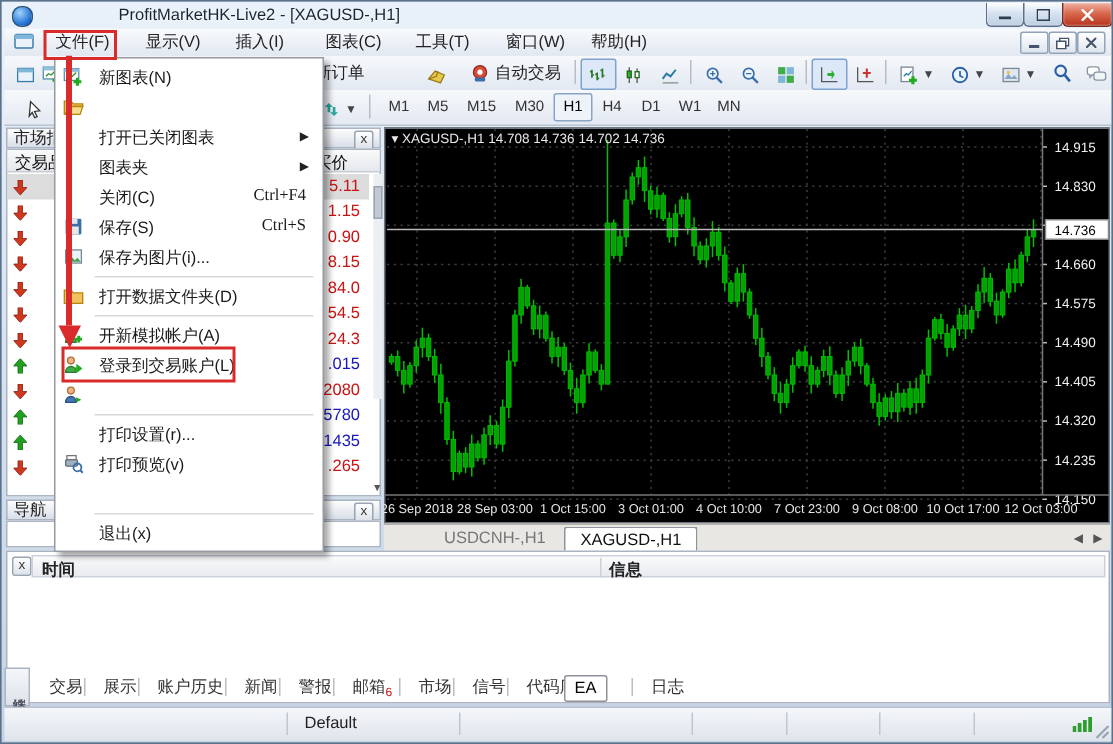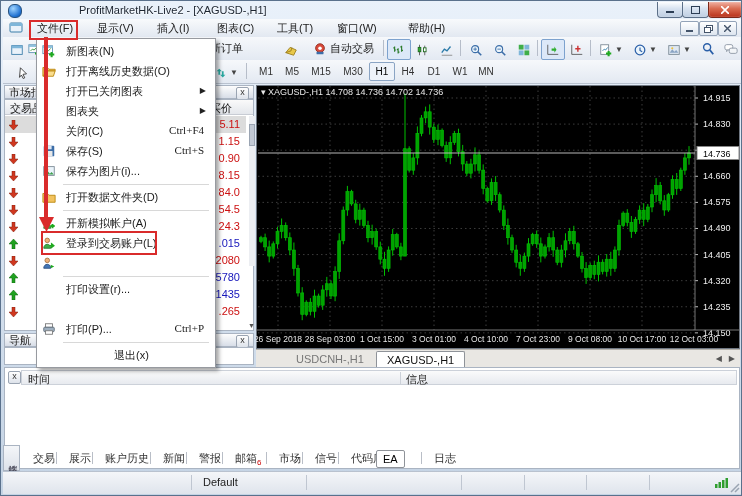--- a/index.html
+++ b/index.html
@@ -55,21 +55,21 @@
   .mi-sub{position:absolute;right:6px;top:5px;font-size:8px;color:#222;}
   .msep{position:absolute;left:26px;width:146px;height:1px;background:#d8d8d8;margin-top:3px;}
   
   .chartwin{left:255px;top:84px;width:484px;height:264px;background:#000;border:1px solid #6f7782;box-sizing:border-box;}
   .charttabs{left:255px;top:348px;width:484px;height:18px;background:#e9e7e3;border-top:1px solid #b5b2ac;}
   .ctab{position:absolute;top:1px;height:16px;line-height:16px;padding:0 10px;color:#777;}
   .ctab.active{background:#fff;border:1px solid #8f9399;border-bottom:none;color:#111;border-radius:2px 2px 0 0;}
   
   .terminal{left:3px;top:366px;width:736px;height:102px;background:#fff;border:1px solid #aab4c2;box-sizing:border-box;}
   .t-head{position:absolute;left:16px;top:2px;width:716px;height:15px;background:linear-gradient(#fbfbfb,#e7eaef);border:1px solid #ccd1d9;box-sizing:border-box;}
-  .t-col{position:absolute;top:1px;color:#222;}
+  .t-col{position:absolute;top:1px;color:#222;font-weight:bold;}
   .t-tabs{position:absolute;left:16px;top:80px;width:716px;height:20px;}
   .ttab{position:absolute;top:2px;height:16px;line-height:16px;padding:0 6px;color:#333;}
   .ttab.active{background:#fff;border:1px solid #8f9399;color:#000;border-radius:2px;}
   .ttab-sep{position:absolute;top:4px;width:1px;height:12px;background:#b9bec7;}
   .vtab{left:2px;top:444px;width:15px;height:24px;border:1px solid #aab4c2;background:linear-gradient(#f4f6f9,#dde2ea);
     writing-mode:vertical-rl;text-align:center;font-size:9px;color:#445;line-height:13px;}
   .badge{color:#cc0000;font-size:8px;vertical-align:sub;}
   
   .statusbar{left:2px;top:470px;width:738px;height:22px;background:linear-gradient(#f4f6f9,#dfe4ec);border-top:1px solid #b9c2cf;}
   .s-sep{position:absolute;top:3px;width:1px;height:15px;background:#bfc6d1;}
@@ -110,21 +110,21 @@
           <rect x="1" y="2" width="12" height="3" fill="#7fb6d9"></rect>
         </svg>
     </span>
     <div id="menu-items">
         <div class="menuitem" style="left: 28px;">文件(F)</div>
         <div class="menuitem" style="left: 88px;">显示(V)</div>
         <div class="menuitem" style="left: 148px;">插入(I)</div>
         <div class="menuitem" style="left: 208px;">图表(C)</div>
         <div class="menuitem" style="left: 268px;">工具(T)</div>
         <div class="menuitem" style="left: 328px;">窗口(W)</div>
-        <div class="menuitem" style="left: 399px;">帮助(H)</div>
+        <div class="menuitem" style="left: 385px;">帮助(H)</div>
       </div>
     <div class="childbtn" style="right:42px;">
       <svg width="7" height="7">
           <rect x="0" y="5" width="7" height="2" fill="#44546a"></rect>
         </svg>
     </div>
     <div class="childbtn" style="right:23px;">
       <svg width="9" height="8">
           <rect x="2.5" y="0.5" width="6" height="5" fill="#fff" stroke="#44546a"></rect>
           <rect x="0.5" y="2.5" width="6" height="5" fill="#fff" stroke="#44546a"></rect>
@@ -760,21 +760,20 @@
           </span></span>
         <span class="mi-label">新图表(N)</span>
       </div>
       <div class="mi" style="top: 22px;">
         <span class="mi-ico"><span style="display:inline-flex">
             <svg width="14" height="14" viewBox="0 0 16 16">
               <path d="M1 4h5l2 2h7v2H4l-2 6H1z" fill="#f2c25e" stroke="#b8860b"></path>
               <path d="M4 8h11l-2 6H2z" fill="#fadd8e" stroke="#b8860b"></path>
             </svg>
           </span></span>
-        <span class="mi-label">打开离线历史数据(O)</span>
       </div>
       <div class="mi" style="top: 42px;">
         <span class="mi-label">打开已关闭图表</span>
         <span class="mi-sub">▶</span>
       </div>
       <div class="mi" style="top: 62px;">
         <span class="mi-label">图表夹</span>
         <span class="mi-sub">▶</span>
       </div>
       <div class="mi" style="top: 82px;">
@@ -838,33 +837,33 @@
               <circle cx="6" cy="5" r="2.6" fill="#f0b27a" stroke="#a87240"></circle>
               <path d="M2 14c0-3 2-4.5 4-4.5s4 1.5 4 4.5z" fill="#4576b5" stroke="#2a4f80"></path>
               <path d="M10 10l4 2-4 2z" fill="#1faa1f"></path>
             </svg>
           </span></span>
       </div>
       <div class="msep" style="top: 234px;"></div>
       <div class="mi" style="top: 240px;">
         <span class="mi-label">打印设置(r)...</span>
       </div>
-      <div class="mi" style="top: 280px;">
+      <div class="mi" style="top: 260px;">
         <span class="mi-ico"><span style="display:inline-flex">
             <svg width="14" height="14" viewBox="0 0 16 16">
-              <rect x="4" y="2" width="8" height="4" fill="#fff" stroke="#777"></rect>
-              <rect x="2" y="6" width="12" height="5" rx="1" fill="#9fb0c0" stroke="#5d6b78"></rect>
-              <rect x="4" y="10" width="8" height="4" fill="#fff" stroke="#777"></rect>
+              <rect x="2" y="5" width="9" height="5" rx="1" fill="#9fb0c0" stroke="#5d6b78"></rect>
+              <rect x="3" y="2" width="7" height="3" fill="#fff" stroke="#777"></rect>
+              <circle cx="11" cy="11" r="3" fill="none" stroke="#3c6ea8" stroke-width="1.4"></circle>
+              <path d="M13 13l2 2" stroke="#3c6ea8" stroke-width="1.6"></path>
             </svg>
           </span></span>
-        <span class="mi-label">打印(P)...</span>
-        <span class="mi-short">Ctrl+P</span>
+        <span class="mi-label">打印预览(v)</span>
       </div>
       <div class="msep" style="top: 300px;"></div>
-      <div class="mi" style="top: 306px; margin-left: 48px;">
+      <div class="mi" style="top: 306px;">
         <span class="mi-label">退出(x)</span>
       </div>
     </div>
 
   <div class="redbox" id="anno-box1" style="left:28px;top:19px;width:45px;height:16px;"></div>
   <div class="redbox" id="anno-box2" style="left: 40px; top: 230px; width: 112px; height: 20px;"></div>
   <svg class="abs" id="anno-arrow" style="left:36px;top:36px;z-index:62;" width="22" height="212">
       <line x1="9" y1="0" x2="9" y2="180" stroke="#d92b2b" stroke-width="4"></line>
 <polygon points="2,180 17,180 9.5,195" fill="#d92b2b"></polygon>
     </svg>

